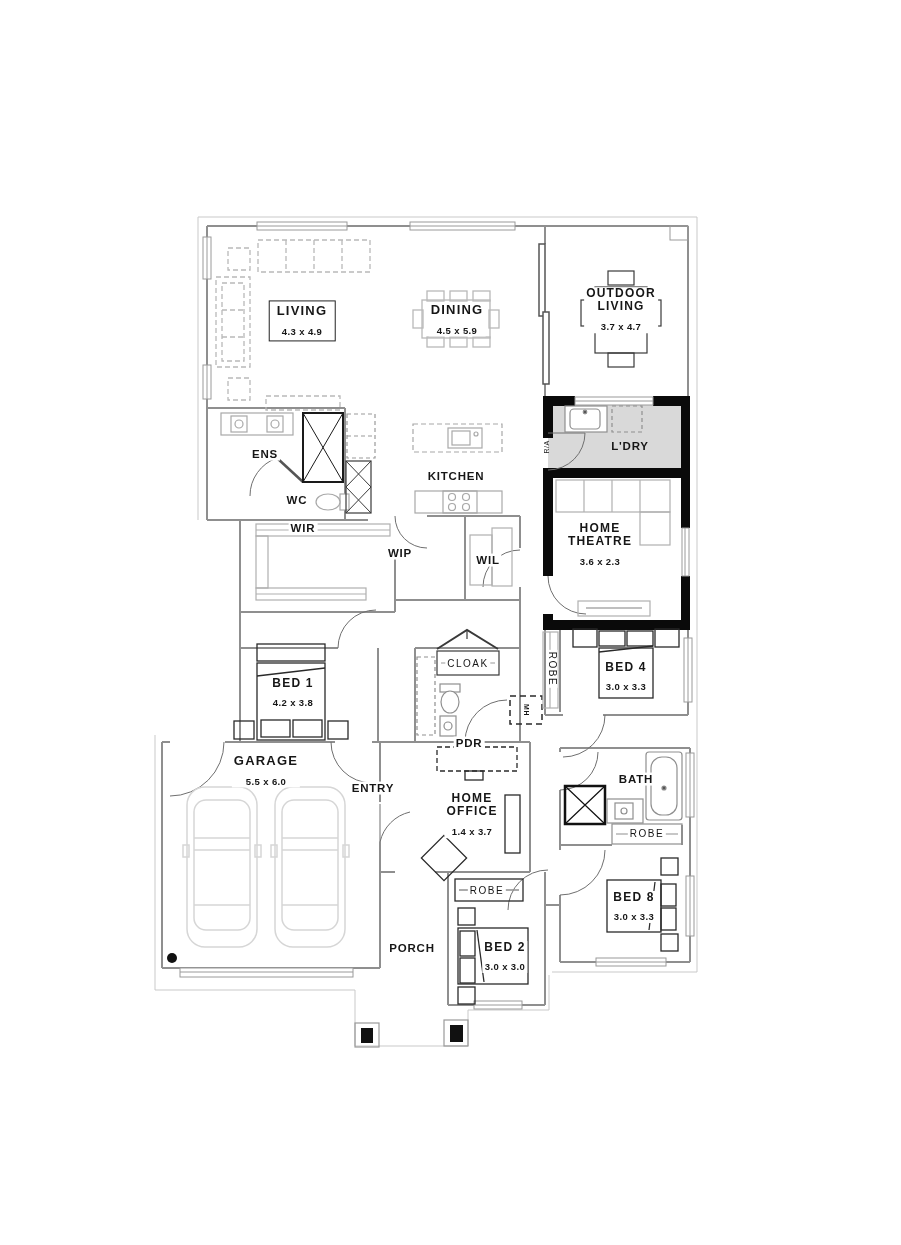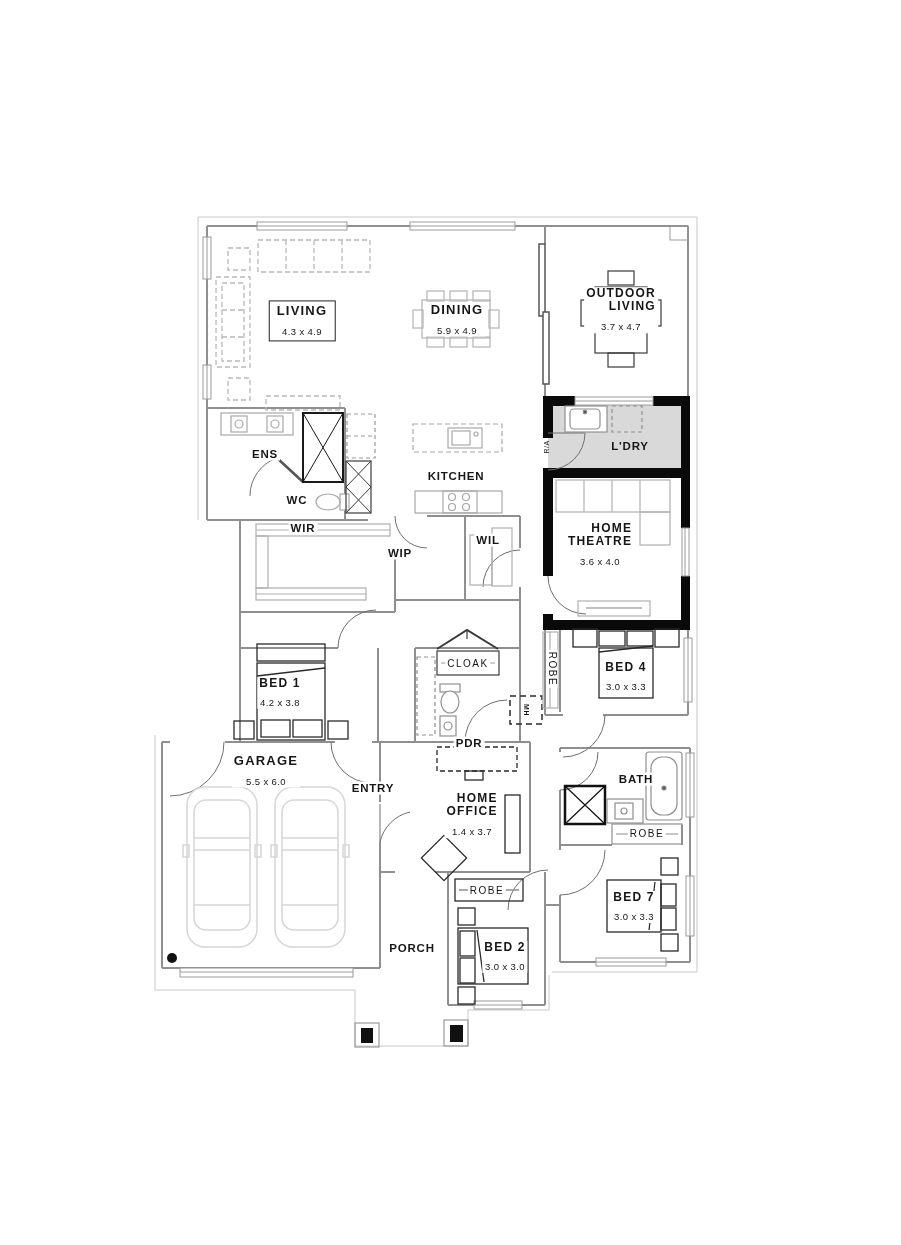--- a/index.html
+++ b/index.html
@@ -2,22 +2,22 @@
 <html><head>
 <meta charset="utf-8">
 <style>
   html,body{margin:0;padding:0;background:#fff;}
   #plan{position:relative;width:901px;height:1245px;background:#fff;overflow:hidden;
         font-family:"Liberation Sans",sans-serif;color:#161616;}
   #plan svg{position:absolute;left:0;top:0;}
   .lbl{position:absolute;transform:translate(-50%,-50%);text-align:center;line-height:1.12;
        white-space:nowrap;background:#fff;padding:0 2px;}
   .lbl .nm{display:block;font-size:13px;font-weight:700;letter-spacing:1.2px;}
-  .lbl .nm2{display:block;font-size:12px;font-weight:700;letter-spacing:1.2px;text-align:right;}
-  .lbl .dm{display:block;font-size:9.5px;font-weight:400;letter-spacing:.4px;margin-top:8px;}
+  .lbl .nm2{display:block;font-size:12px;font-weight:700;letter-spacing:1.2px;}
+  .lbl .dm{display:block;font-size:9.5px;font-weight:700;letter-spacing:.4px;margin-top:8px;}
   .lbl.small .nm{font-size:11.5px;letter-spacing:.8px;}
   .lbl.light .nm{font-size:10px;font-weight:400;letter-spacing:1.5px;}
   .lbl.boxed{border:1.5px solid #222;padding:3px 7px;}
   .lbl.vert{transform:translate(-50%,-50%) rotate(90deg);}
   .lbl.vertccw{transform:translate(-50%,-50%) rotate(-90deg);}
   .lbl.tiny{padding:0;background:transparent;}
   .lbl.tiny .nm{font-size:7px;font-weight:400;letter-spacing:.5px;}
 </style>
 </head>
 <body>
@@ -377,21 +377,21 @@
   </g>
 </svg>
 
   <div class="lbl boxed" style="left:302px;top:321px">
     <span class="nm">LIVING</span>
     <span class="dm">4.3 x 4.9</span>
   </div>
 
   <div class="lbl" style="left:457px;top:320px">
     <span class="nm">DINING</span>
-    <span class="dm">5.9 x 4.9</span>
+    <span class="dm">4.5 x 5.9</span>
   </div>
 
   <div class="lbl" style="left:621px;top:310px">
     <span class="nm2">OUTDOOR</span>
     <span class="nm2">LIVING</span>
     <span class="dm">3.7 x 4.7</span>
   </div>
 
   <div class="lbl small" style="left:630px;top:446px;background:transparent">
     <span class="nm">L'DRY</span>
@@ -405,34 +405,34 @@
     <span class="nm">WC</span>
   </div>
 
   <div class="lbl small" style="left:456px;top:476px">
     <span class="nm">KITCHEN</span>
   </div>
 
   <div class="lbl" style="left:600px;top:545px">
     <span class="nm2">HOME</span>
     <span class="nm2">THEATRE</span>
-    <span class="dm">3.6 x 4.0</span>
+    <span class="dm">3.6 x 2.3</span>
   </div>
 
   <div class="lbl small" style="left:303px;top:528px">
     <span class="nm">WIR</span>
   </div>
   <div class="lbl small" style="left:400px;top:553px">
     <span class="nm">WIP</span>
   </div>
-  <div class="lbl small" style="left:488px;top:540px">
+  <div class="lbl small" style="left:488px;top:560px">
     <span class="nm">WIL</span>
   </div>
 
-  <div class="lbl" style="left:280px;top:693px">
+  <div class="lbl" style="left:293px;top:693px">
     <span class="nm2">BED 1</span>
     <span class="dm">4.2 x 3.8</span>
   </div>
 
   <div class="lbl light" style="left:468px;top:664px">
     <span class="nm">CLOAK</span>
   </div>
 
   <div class="lbl small" style="left:469px;top:743px">
     <span class="nm">PDR</span>
@@ -464,21 +464,21 @@
 
   <div class="lbl small" style="left:636px;top:779px">
     <span class="nm">BATH</span>
   </div>
 
   <div class="lbl light" style="left:647px;top:834px">
     <span class="nm">ROBE</span>
   </div>
 
   <div class="lbl" style="left:634px;top:907px">
-    <span class="nm2">BED 7</span>
+    <span class="nm2">BED 8</span>
     <span class="dm">3.0 x 3.3</span>
   </div>
 
   <div class="lbl light" style="left:487px;top:891px">
     <span class="nm">ROBE</span>
   </div>
 
   <div class="lbl" style="left:505px;top:957px">
     <span class="nm2">BED 2</span>
     <span class="dm">3.0 x 3.0</span>

